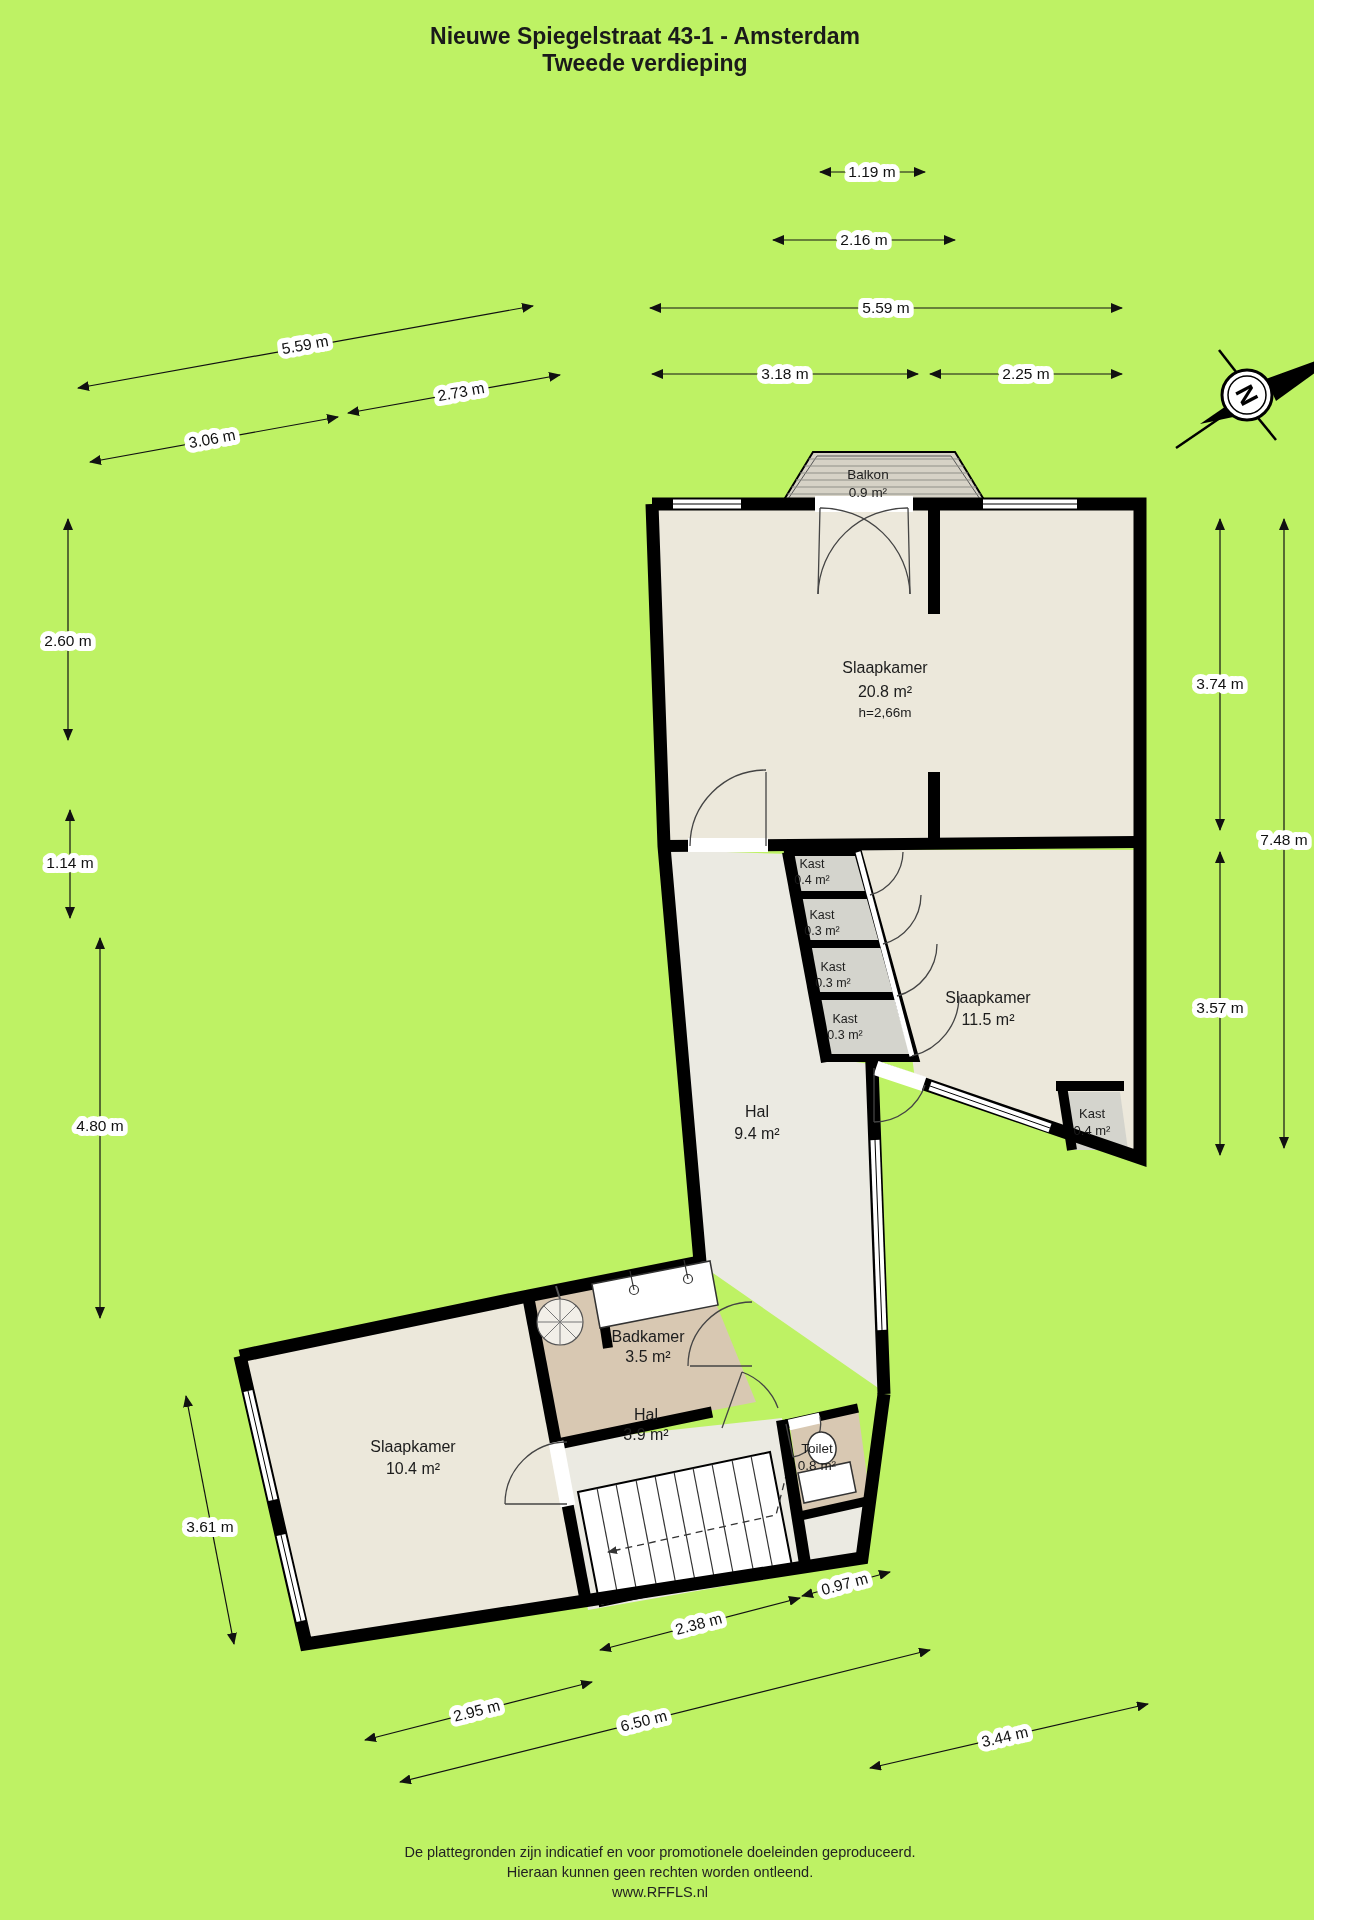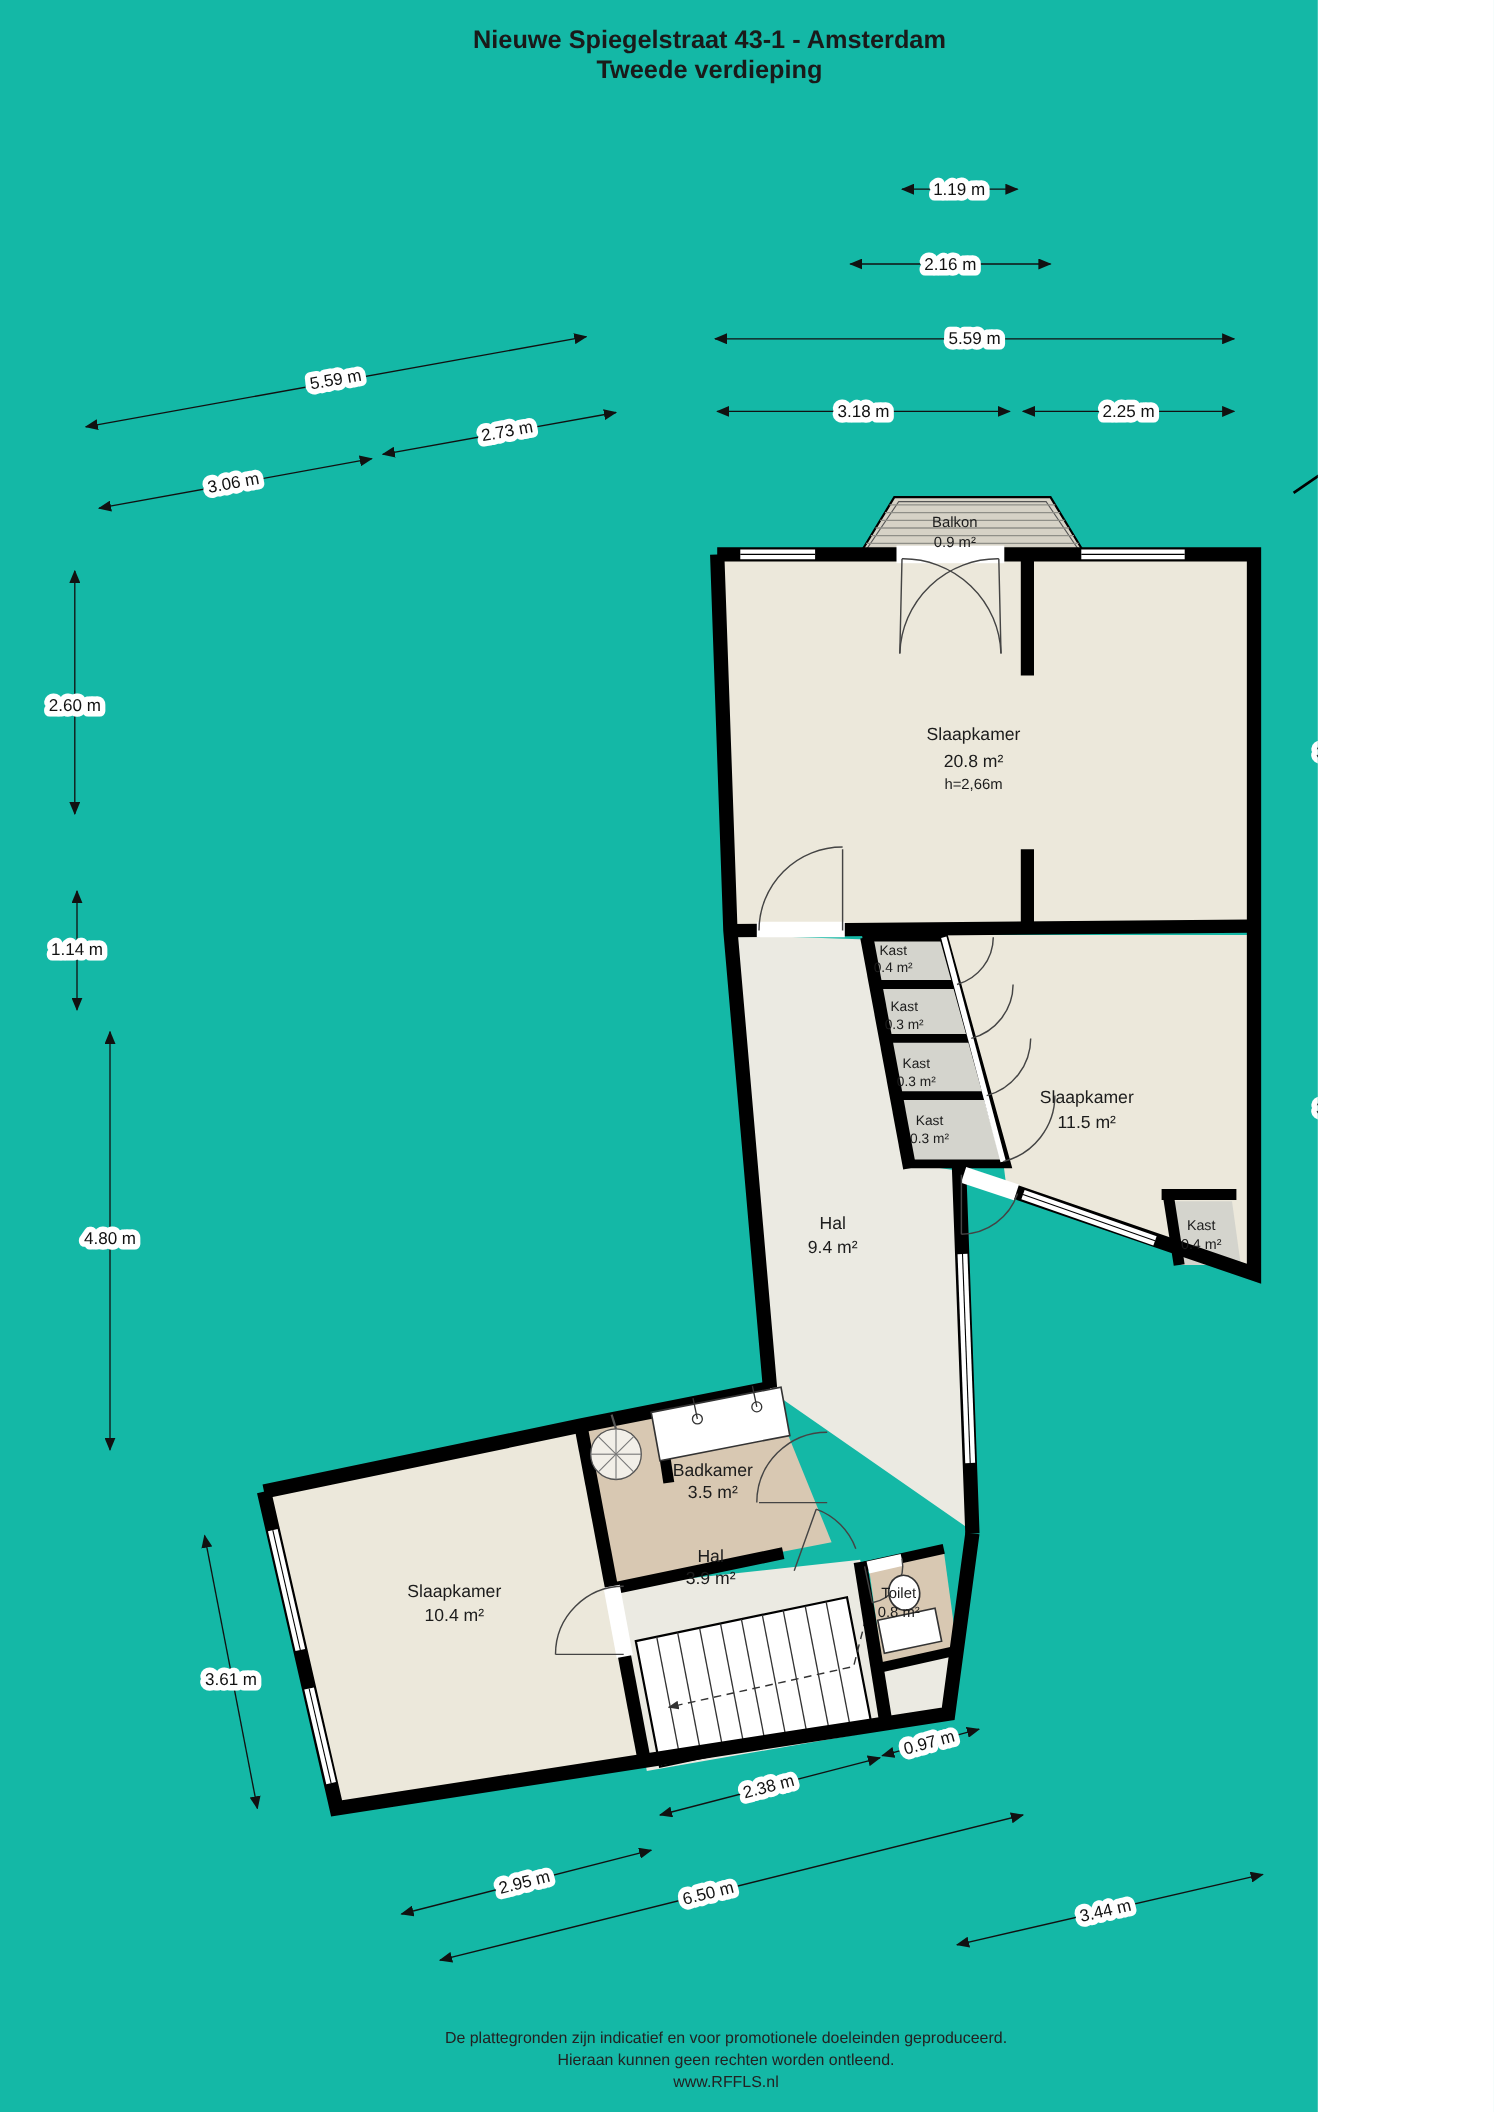--- a/index.html
+++ b/index.html
@@ -1,16 +1,16 @@
 <!DOCTYPE html>
 <html><head>
 <meta charset="utf-8">
 <style>
   html,body{margin:0;padding:0;background:#fff;}
-  #page{position:relative;width:1198px;height:1920px;background:#14b8a6;overflow:hidden;
+  #page{position:relative;width:1314px;height:1920px;background:#bef264;overflow:hidden;
         font-family:"Liberation Sans",sans-serif;}
   svg{position:absolute;left:0;top:0;}
   .title{font:700 23px "Liberation Sans",sans-serif;fill:#1a1a1a;text-anchor:middle;}
   .dim{font:15.5px "Liberation Sans",sans-serif;fill:#111;text-anchor:middle;
        paint-order:stroke;stroke:#fff;stroke-width:10px;stroke-linejoin:round;}
   .room{font:16px "Liberation Sans",sans-serif;fill:#1c1c1c;text-anchor:middle;}
   .rs{font:13.5px "Liberation Sans",sans-serif;fill:#1c1c1c;text-anchor:middle;}
   .ks{font:12.5px "Liberation Sans",sans-serif;fill:#1c1c1c;text-anchor:middle;}
   .k13{font:13px "Liberation Sans",sans-serif;fill:#1c1c1c;text-anchor:middle;}
   .footer{font:14.5px "Liberation Sans",sans-serif;fill:#222;text-anchor:middle;}

